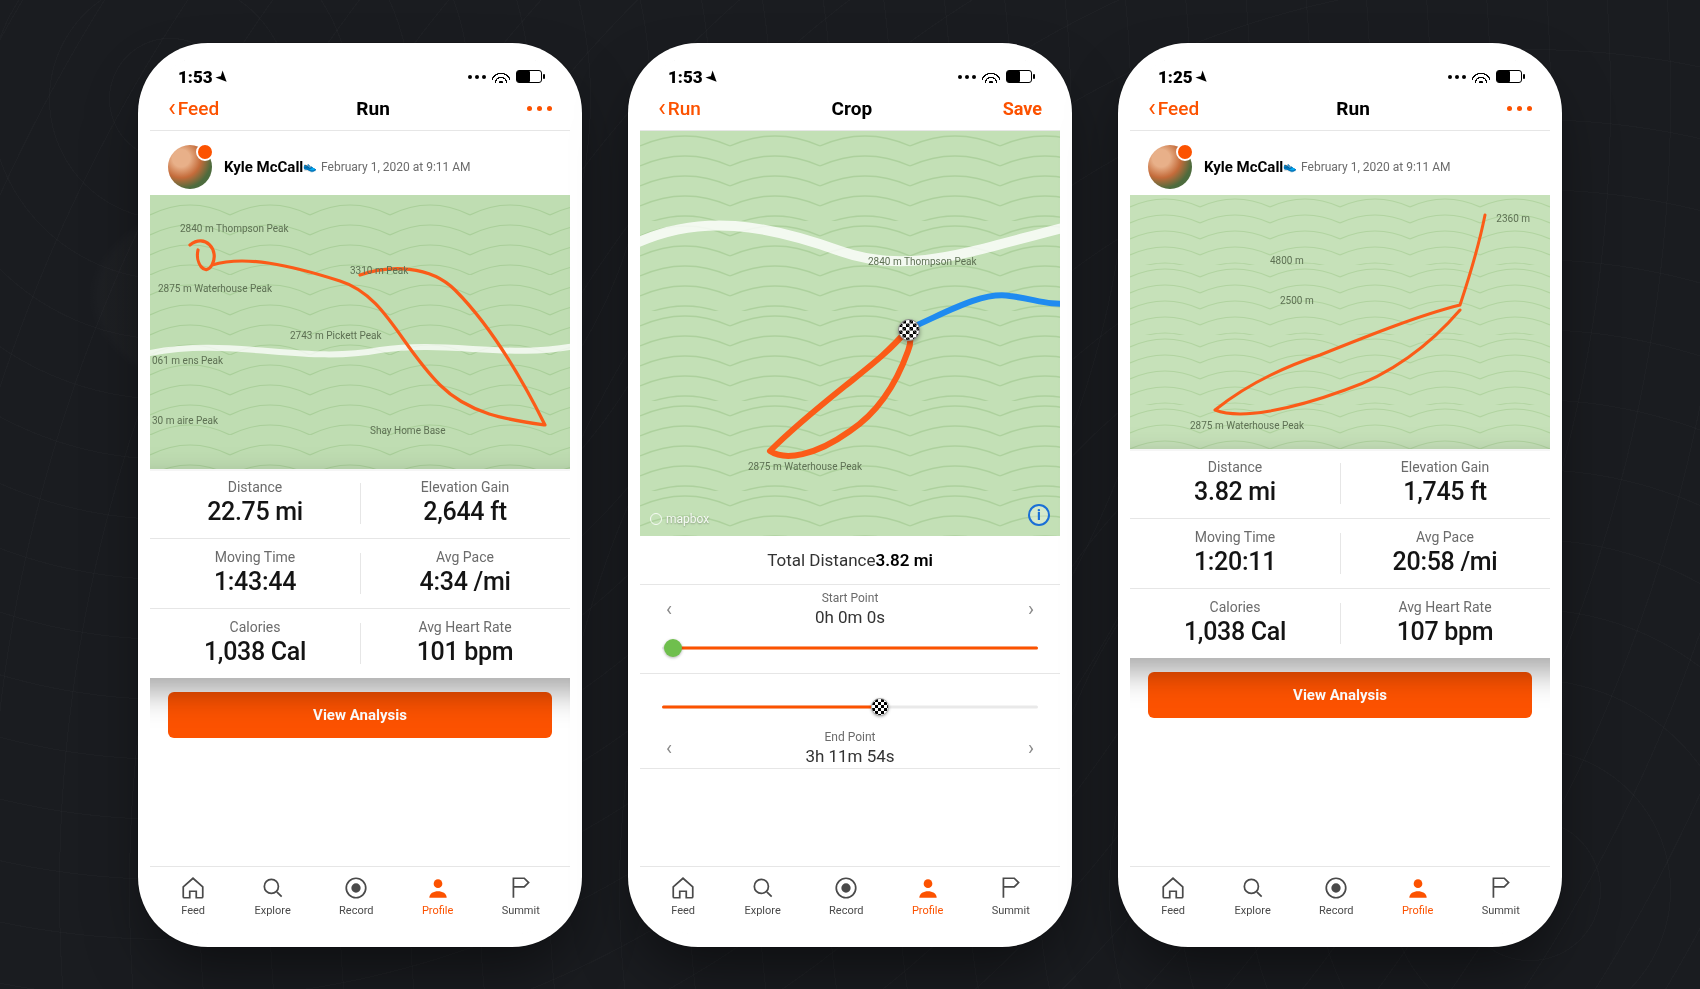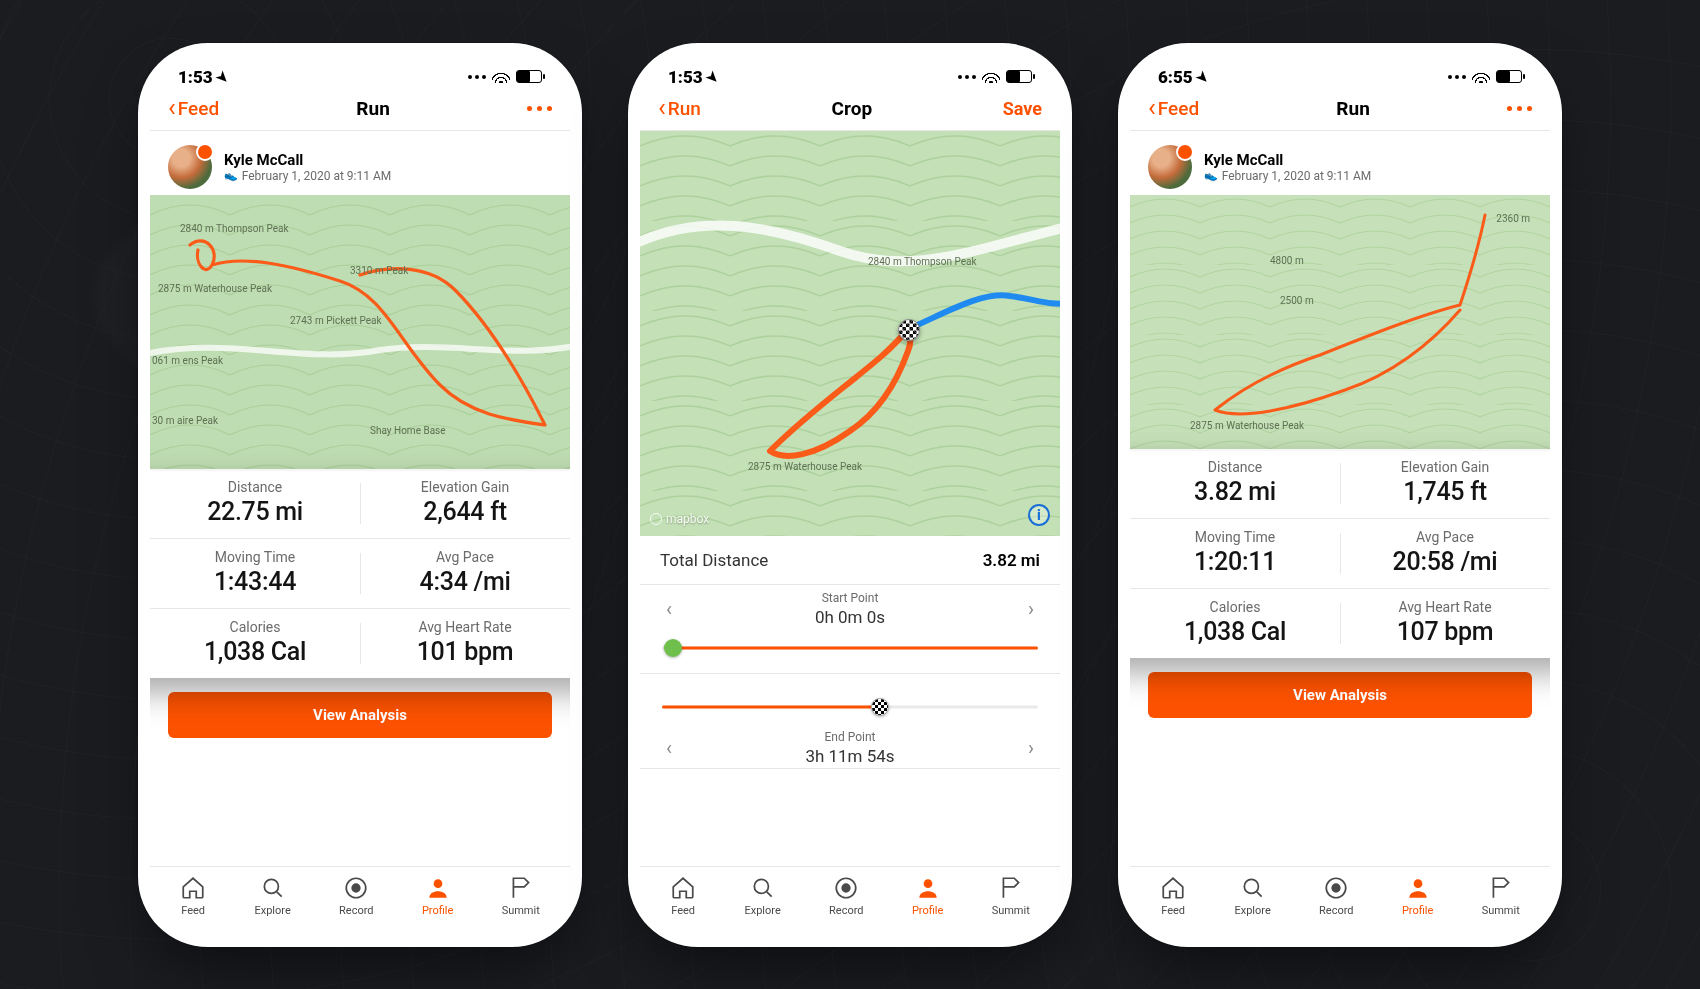--- a/index.html
+++ b/index.html
@@ -58,21 +58,21 @@
   .navbar .back .chev{font-size:26px;line-height:0;position:relative;top:-1px;font-weight:400}
   .navbar .title{font-weight:700;font-size:19px;color:#000}
   .navbar .action{color:var(--orange);font-size:18px;font-weight:700}
   .navbar .more{display:flex;gap:5px}
   .navbar .more i{width:5px;height:5px;border-radius:50%;background:var(--orange);display:block}
   
   .act-head{display:flex;gap:12px;padding:14px 18px 6px;align-items:center}
   .avatar{width:44px;height:44px;border-radius:50%;background:
     radial-gradient(circle at 30% 30%, #e8b089 20%, #c46b3a 45%, #4d6b3d 70%);position:relative;flex:0 0 auto}
   .avatar::after{content:"";position:absolute;top:-2px;right:-2px;width:14px;height:14px;border-radius:50%;background:var(--orange);border:2px solid #fff}
-  .who{display:flex;flex-direction:column}
+  .who{display:flex;flex-direction:row}
   .who b{font-size:15px;color:#000}
   .who small{color:var(--grey);font-size:12px;display:flex;align-items:center;gap:4px}
   .shoe{font-size:11px}
   .act-title{font-size:24px;font-weight:800;color:#000;padding:4px 18px 10px;letter-spacing:-.3px}
   .emoji{display:inline-block;width:22px;height:22px;border-radius:50%;vertical-align:-3px;margin-left:2px}
   .emoji.blush{background:radial-gradient(circle at 50% 40%, #fca75e 60%, #f78a2f 100%);box-shadow:inset -4px -6px 0 rgba(0,0,0,.06)}
   .emoji.clap{background:radial-gradient(circle at 40% 40%, #f8c58b 55%, #e8a55e 100%)}
   
   .map{position:relative;flex:0 0 auto}
   .map.h1{height:280px}
@@ -96,21 +96,21 @@
   
   .tabs{margin-top:auto;border-top:1px solid var(--line);display:flex;justify-content:space-around;padding:8px 6px 18px}
   .tab{display:flex;flex-direction:column;align-items:center;gap:3px;color:#4a4a4a;font-size:11px}
   .tab.active{color:var(--orange)}
   .tab svg{width:26px;height:26px}
   .tab:not(.active) svg *{stroke:#4a4a4a}
   .tab.active svg *{stroke:var(--orange);fill:var(--orange)}
   .tab .rec-outer{stroke:#4a4a4a;fill:none}
   .tab .rec-inner{fill:#4a4a4a}
   
-  .crop-total{display:flex;justify-content:space-between;padding:14px 20px;font-size:17px;color:#333;border-bottom:1px solid var(--line)}
+  .crop-total{display:flex;justify-content:center;padding:14px 20px;font-size:17px;color:#333;border-bottom:1px solid var(--line)}
   .crop-total b{color:#000;font-weight:600}
   .range-block{padding:6px 20px 2px;border-bottom:1px solid var(--line)}
   .range-block:last-of-type{border-bottom:none}
   .range-head{display:flex;justify-content:space-between;align-items:center;color:#333;font-size:17px}
   .range-head .lbl{flex:1;text-align:center}
   .range-head small{display:block;font-size:12px;color:var(--grey);margin-bottom:2px}
   .chev-btn{color:var(--grey2);font-size:20px;padding:4px 6px}
   .slider{position:relative;height:26px;margin:8px 2px 10px}
   .slider .track{position:absolute;left:0;right:0;top:50%;height:3px;background:#e9e9e9;border-radius:2px;transform:translateY(-50%)}
   .slider .fill{position:absolute;top:50%;height:3px;background:var(--orange);border-radius:2px;transform:translateY(-50%)}
@@ -192,21 +192,21 @@
       <path d="M-10 160 C80 140 150 170 230 155 C300 145 360 165 430 150" stroke="#fff" stroke-width="6" fill="none" opacity=".75"></path>
 
       <path d="M40 50 C55 38 70 55 62 70 C55 82 45 68 48 55 M62 70 C95 60 140 70 190 86 C235 100 250 150 290 190 C320 220 360 225 395 230 C370 180 340 130 305 95 C280 70 240 70 210 80" stroke="#fb5b18" stroke-width="3.2" fill="none" stroke-linejoin="round" stroke-linecap="round"></path>
     </svg>
     <div class="map-label" style="left:30px;top:28px">2840 m
 Thompson
 Peak</div>
     <div class="map-label" style="left:8px;top:88px">2875 m
 Waterhouse
 Peak</div>
-    <div class="map-label" style="left:140px;top:120px">2743 m
+    <div class="map-label" style="left:140px;top:135px">2743 m
 Pickett Peak</div>
     <div class="map-label" style="left:200px;top:70px">3310 m
 Peak</div>
     <div class="map-label" style="left:2px;top:160px">061 m
 ens Peak</div>
     <div class="map-label" style="left:2px;top:220px">30 m
 aire Peak</div>
     <div class="map-label" style="left:220px;top:230px">Shay
 Home Base</div>
   </div>
@@ -403,21 +403,21 @@
             <path d="M5 3h10l4 4-4 4H5z M5 3v18"></path>
           </svg>
           <span>Summit</span>
         </div>
   </div>
 </div>
 
 <div class="phone">
   <div class="notch"></div>
   <div class="status">
-    <span><b>6:55</b> <span class="loc-arrow">➤</span></span>
+    <span><b>1:25</b> <span class="loc-arrow">➤</span></span>
     <span class="right">
       <span class="dots3">
             <i></i>
             <i></i>
             <i></i>
           </span>
       <span class="wifi"></span>
       <span class="batt">
             <i></i>
           </span>

